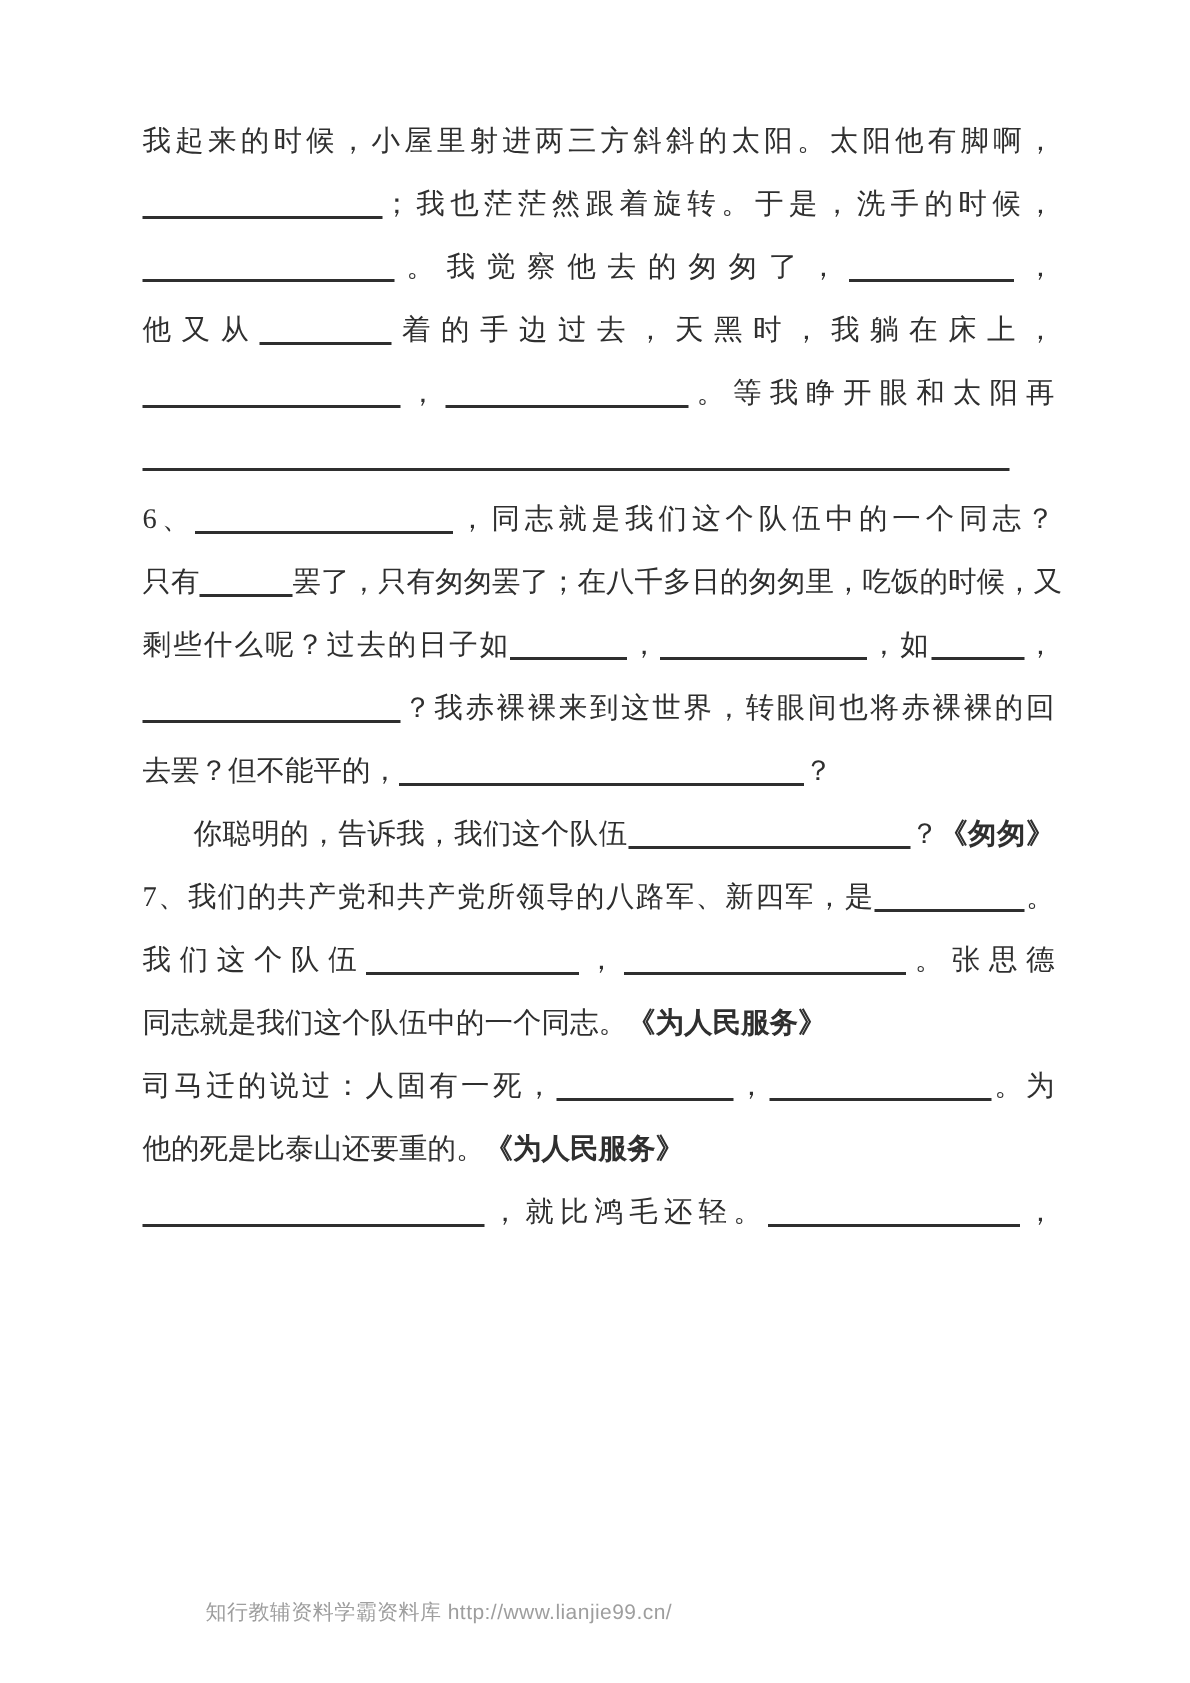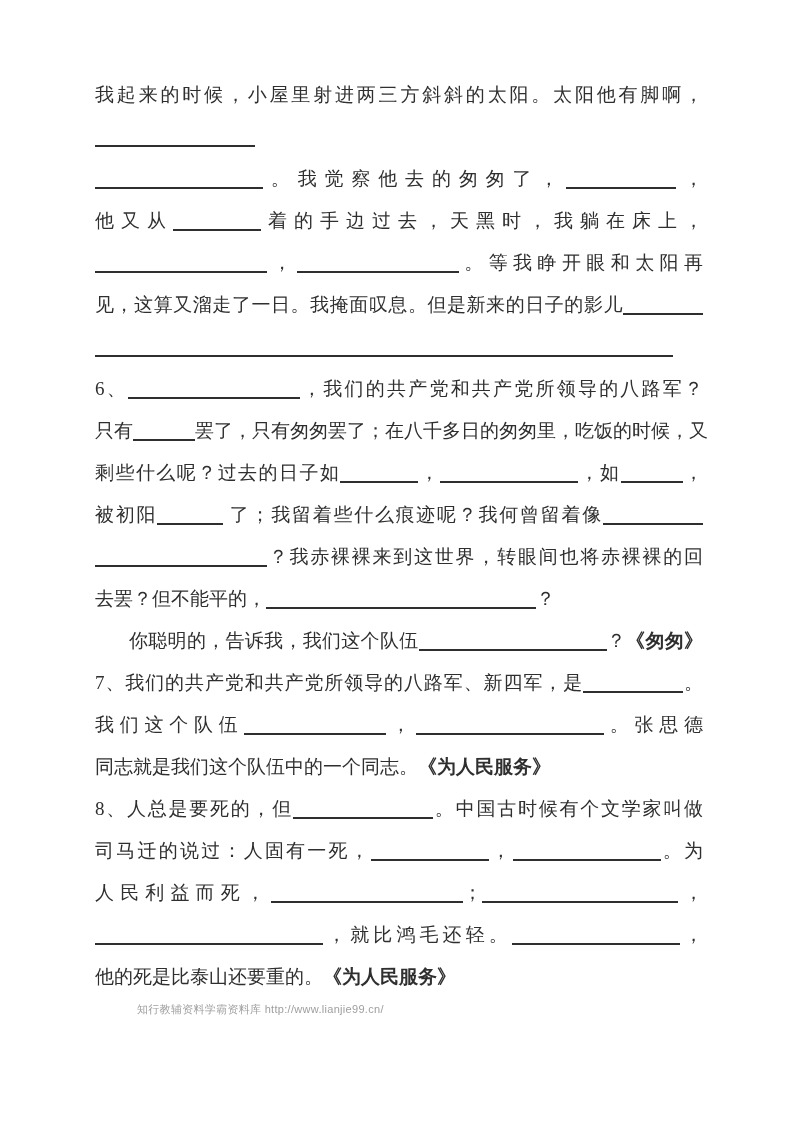--- a/index.html
+++ b/index.html
@@ -31,57 +31,53 @@
     display: inline-block;
     height: 21px;
     margin-bottom: -4px;
     border-bottom: 2px solid var(--text, #2f2f2f);
     vertical-align: baseline;
   }
   .ref { font-weight: bold; font-family: Liberation Serif, serif; }
   .txt { font-weight: normal; text-align: center; }
   .footer {
     position: absolute;
-    left: 137px; top: 1002px;
+    left: 137px; top: 1066px;
     font-family: "Liberation Sans", "DejaVu Sans", sans-serif;
-    font-size: 11px;
+    font-size: 14px;
     letter-spacing: 0.3px;
     color: var(--footer, #9e9e9e);
   }
 </style>
 </head>
 <body>
 
 <div class="page">
   <main class="doc">
       <section>
         <div class="line jl"><span class="txt">我起来的时候，小屋里射进两三方斜斜的太阳。太阳他有脚啊，</span></div>
-        <div class="line jl"><span class="blank" style="width: 160px;"></span></div>
+        <div class="line jl"><span class="blank" style="width: 160px;"></span><span class="txt">；我也茫茫然跟着旋转。于是，洗手的时候，</span></div>
         <div class="line jl"><span class="blank" style="width: 168px;"></span><span class="txt">。我觉察他去的匆匆了，</span><span class="blank" style="width: 110px;"></span><span class="txt">，</span></div>
         <div class="line jl"><span class="txt">他又从</span><span class="blank" style="width: 88px;"></span><span class="txt">着的手边过去，天黑时，我躺在床上，</span></div>
         <div class="line jl"><span class="blank" style="width: 172px;"></span><span class="txt">，</span><span class="blank" style="width: 162px;"></span><span class="txt">。等我睁开眼和太阳再</span></div>
-        <div class="line jl"><span class="txt">见，这算又溜走了一日。我掩面叹息。但是新来的日子的影儿</span><span class="blank" style="width: 80px;"></span></div>
         <div class="line ll"><span class="blank" style="width: 578px;"></span></div>
       </section>
       <section>
-        <div class="line jl"><span class="txt">6、</span><span class="blank" style="width: 172px;"></span><span class="txt">，我们的共产党和共产党所领导的八路军？</span></div>
+        <div class="line jl"><span class="txt">6、</span><span class="blank" style="width: 172px;"></span><span class="txt">，同志就是我们这个队伍中的一个同志？</span></div>
         <div class="line jl"><span class="txt">只有</span><span class="blank" style="width: 62px;"></span><span class="txt">罢了，只有匆匆罢了；在八千多日的匆匆里，吃饭的时候，又</span></div>
         <div class="line jl"><span class="txt">剩些什么呢？过去的日子如</span><span class="blank" style="width: 78px;"></span><span class="txt">，</span><span class="blank" style="width: 138px;"></span><span class="txt">，如</span><span class="blank" style="width: 62px;"></span><span class="txt">，</span></div>
-        <div class="line jl"><span class="txt">被初阳</span><span class="blank" style="width: 66px;"></span><span class="txt"> 了；我留着些什么痕迹呢？我何曾留着像</span><span class="blank" style="width: 100px;"></span></div>
         <div class="line jl"><span class="blank" style="width: 172px;"></span><span class="txt">？我赤裸裸来到这世界，转眼间也将赤裸裸的回</span></div>
         <div class="line ll"><span class="txt">去罢？但不能平的，</span><span class="blank" style="width: 270px;"></span><span class="txt">？</span></div>
         <div class="line jl" style="padding-left: 34px;"><span class="txt">你聪明的，告诉我，我们这个队伍</span><span class="blank" style="width: 188px;"></span><span class="txt">？</span><span class="ref">《匆匆》</span></div>
       </section>
       <section>
         <div class="line jl"><span class="txt">7、我们的共产党和共产党所领导的八路军、新四军，是</span><span class="blank" style="width: 100px;"></span><span class="txt">。</span></div>
         <div class="line jl"><span class="txt">我们这个队伍</span><span class="blank" style="width: 142px;"></span><span class="txt">，</span><span class="blank" style="width: 188px;"></span><span class="txt">。张思德</span></div>
         <div class="line ll"><span class="txt">同志就是我们这个队伍中的一个同志。</span><span class="ref">《为人民服务》</span></div>
       </section>
       <section>
-        <div class="line jl"><span class="txt">8、人总是要死的，但</span><span class="blank" style="width: 140px;"></span><span class="txt">。中国古时候有个文学家叫做</span></div>
         <div class="line jl"><span class="txt">司马迁的说过：人固有一死，</span><span class="blank" style="width: 118px;"></span><span class="txt">，</span><span class="blank" style="width: 148px;"></span><span class="txt">。为</span></div>
-        <div class="line jl"><span class="txt">人民利益而死，</span><span class="blank" style="width: 192px;"></span><span class="txt">；</span><span class="blank" style="width: 196px;"></span><span class="txt">，</span></div>
+        <div class="line ll"><span class="txt">他的死是比泰山还要重的。</span><span class="ref">《为人民服务》</span></div>
         <div class="line jl"><span class="blank" style="width: 228px;"></span><span class="txt">，就比鸿毛还轻。</span><span class="blank" style="width: 168px;"></span><span class="txt">，</span></div>
-        <div class="line ll"><span class="txt">他的死是比泰山还要重的。</span><span class="ref">《为人民服务》</span></div>
       </section>
     </main>
   <div class="footer">知行教辅资料学霸资料库 http://www.lianjie99.cn/</div>
 </div>
 
 </body></html>

